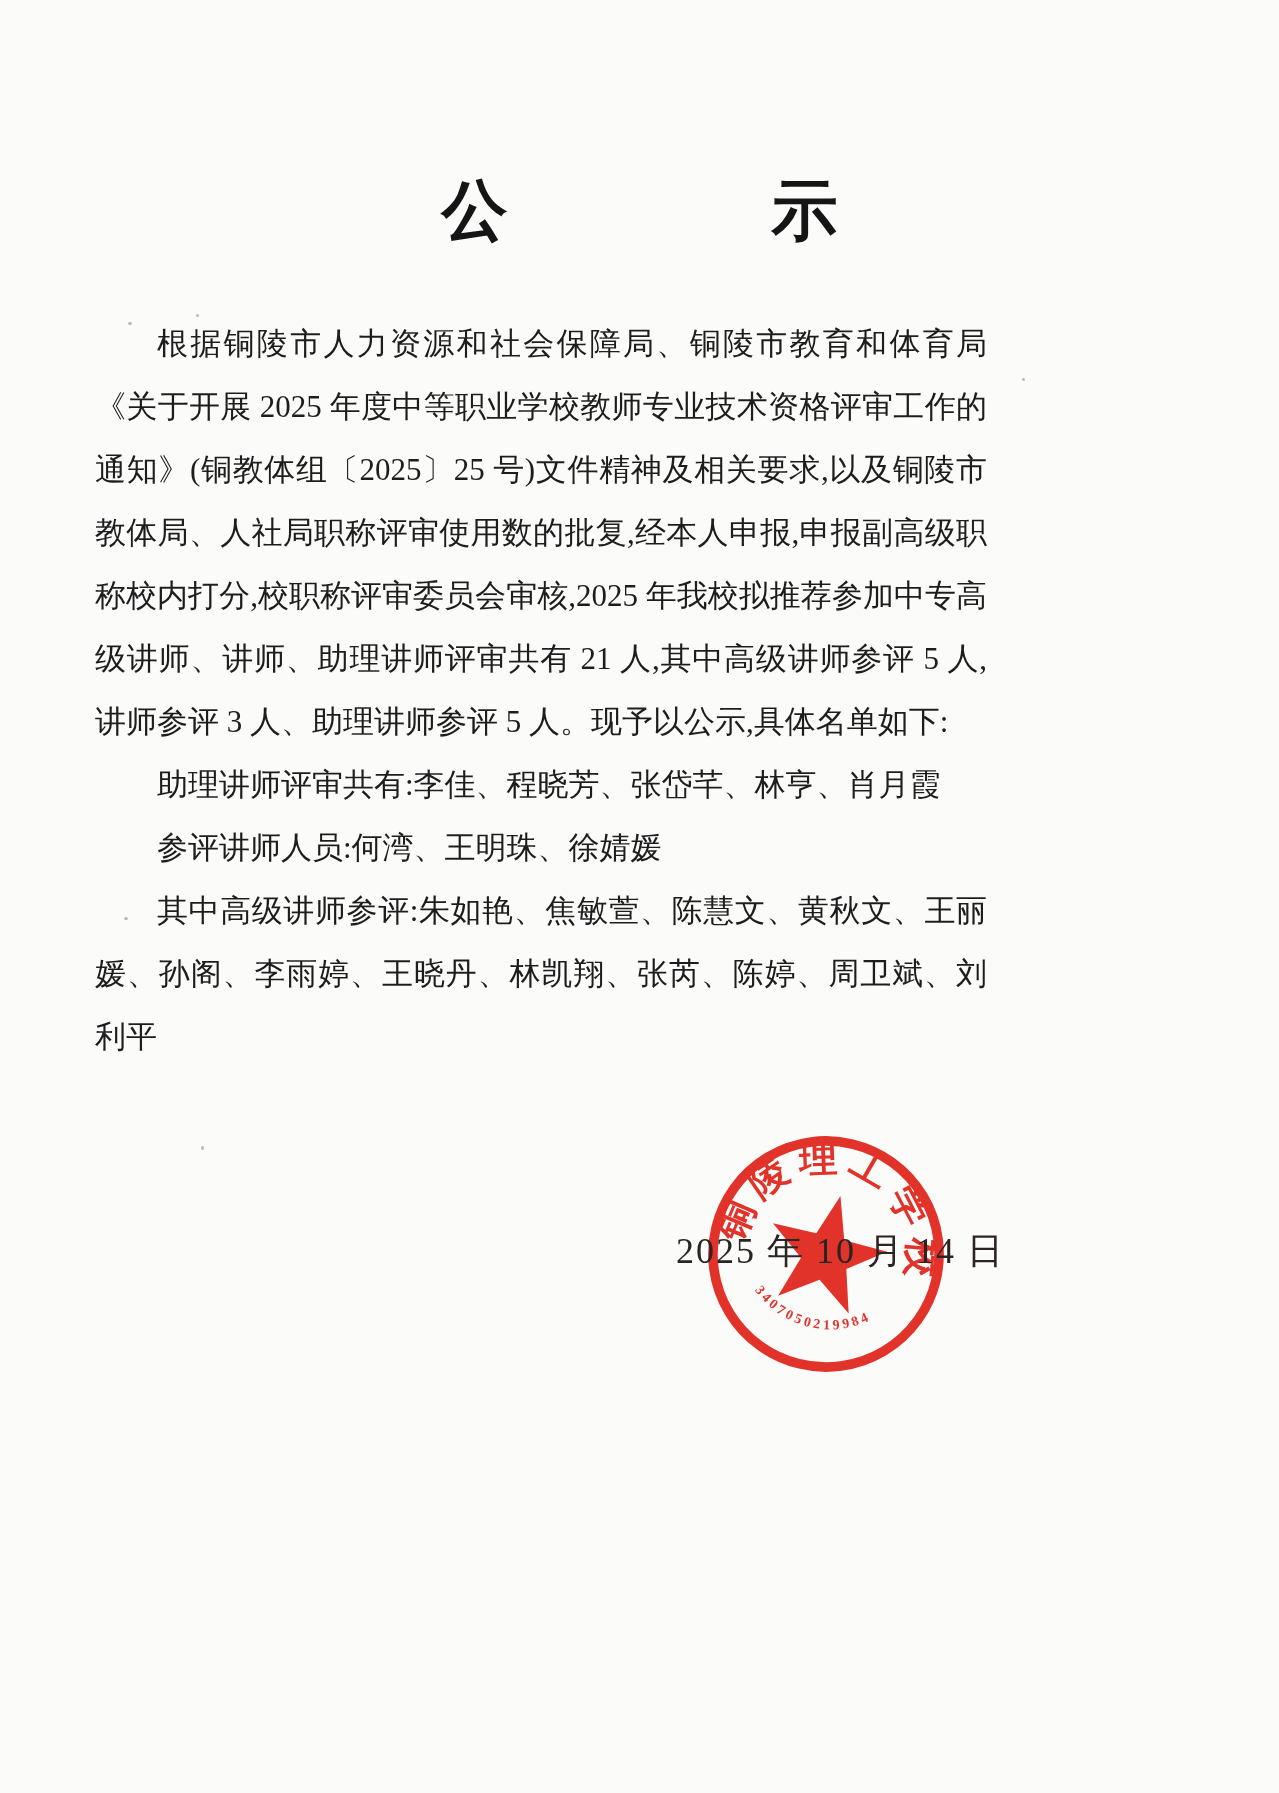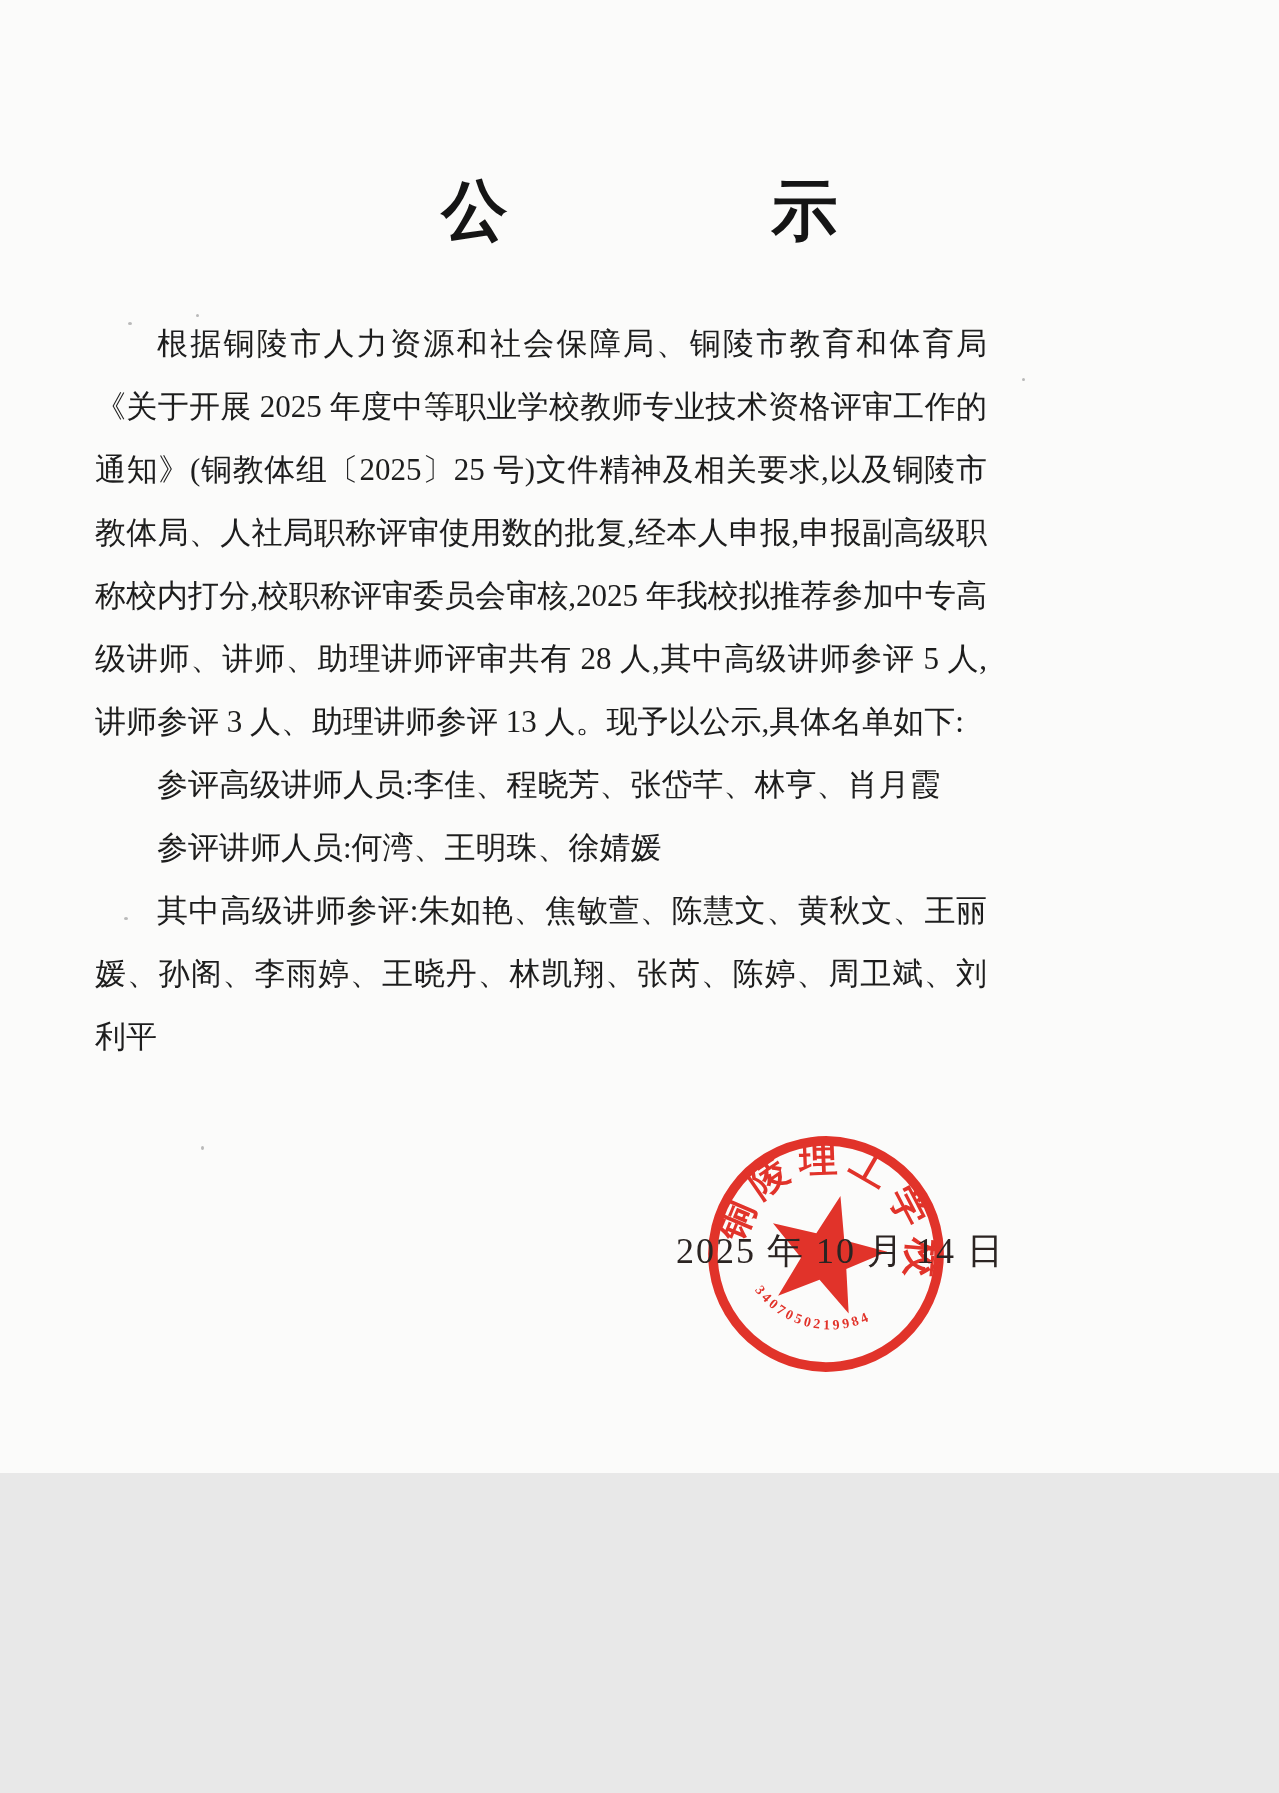--- a/index.html
+++ b/index.html
@@ -3,21 +3,21 @@
 <meta charset="utf-8">
 <title>公示</title>
 <style>
   html,body { margin:0; padding:0; }
   body {
     background:#e8e8e8;
     font-family:"Liberation Serif","DejaVu Serif",serif;
   }
   .page {
     position:relative;
-    width:1279px; height:1473px;
+    width:1279px; height:1793px;
     margin:0 auto;
     background:#fbfbfa;
     color:#1d1d1d;
     overflow:hidden;
   }
   .doc-title {
     position:absolute;
     top:122px; left:0; width:100%;
     text-align:center;
     font-size:66px;
@@ -60,22 +60,22 @@
   .speck { position:absolute; background:#b9b9b9; border-radius:50%; }
 </style>
 </head>
 <body>
 
 <div class="page">
 
   <h1 class="doc-title">公　　　　示</h1>
 
   <div class="doc-body">
-    <p>根据铜陵市人力资源和社会保障局、铜陵市教育和体育局《关于开展 2025 年度中等职业学校教师专业技术资格评审工作的通知》(铜教体组〔2025〕25 号)文件精神及相关要求,以及铜陵市教体局、人社局职称评审使用数的批复,经本人申报,申报副高级职称校内打分,校职称评审委员会审核,2025 年我校拟推荐参加中专高级讲师、讲师、助理讲师评审共有 28 人,其中高级讲师参评 5 人,讲师参评 3 人、助理讲师参评 13 人。现予以公示,具体名单如下:</p>
-    <p>参评高级讲师人员:李佳、程晓芳、张岱芊、林亨、肖月霞</p>
+    <p>根据铜陵市人力资源和社会保障局、铜陵市教育和体育局《关于开展 2025 年度中等职业学校教师专业技术资格评审工作的通知》(铜教体组〔2025〕25 号)文件精神及相关要求,以及铜陵市教体局、人社局职称评审使用数的批复,经本人申报,申报副高级职称校内打分,校职称评审委员会审核,2025 年我校拟推荐参加中专高级讲师、讲师、助理讲师评审共有 21 人,其中高级讲师参评 5 人,讲师参评 3 人、助理讲师参评 5 人。现予以公示,具体名单如下:</p>
+    <p>助理讲师评审共有:李佳、程晓芳、张岱芊、林亨、肖月霞</p>
     <p>参评讲师人员:何湾、王明珠、徐婧媛</p>
     <p>其中高级讲师参评:朱如艳、焦敏萱、陈慧文、黄秋文、王丽媛、孙阁、李雨婷、王晓丹、林凯翔、张芮、陈婷、周卫斌、刘利平</p>
   </div>
 
   <div class="issue-date">2025 年 10 月 14 日</div>
 
   <svg class="seal" viewBox="0 0 240 240" aria-hidden="true">
     <g transform="rotate(14 120 120)">
       <circle cx="120" cy="120" r="106" fill="none" stroke-width="9" stroke="#e0241b"></circle>
       <polygon points="120,64 133.5,103.4 175.2,104.1 141.9,129.1 154.1,168.9 120,145 85.9,168.9 98.1,129.1 64.8,104.1 106.5,103.4" fill="#e0241b"></polygon>

